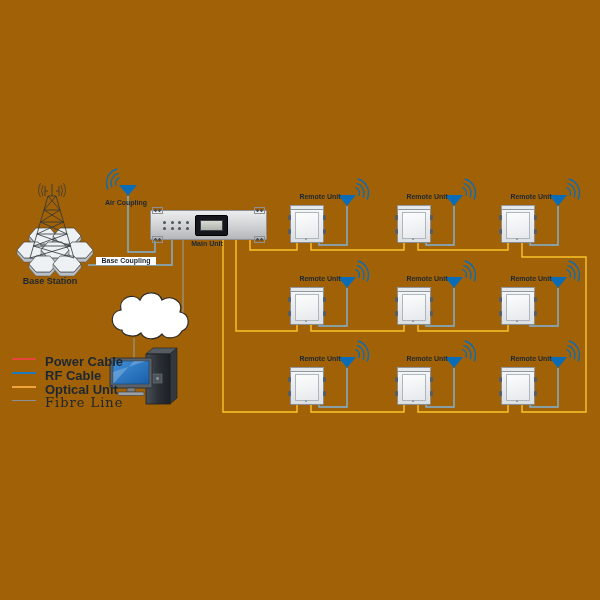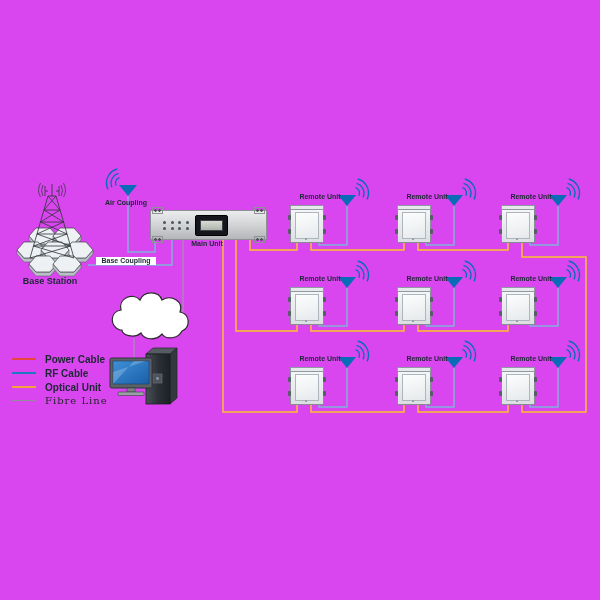--- a/index.html
+++ b/index.html
@@ -1,16 +1,16 @@
 <!DOCTYPE html>
 <html style="--antenna: #0a6cb7; --rf_cable: #7fb4da; --optical_fibre: #fcc42a; --other_line: #9aa0a5;"><head>
 <meta charset="utf-8">
 <style>
   html,body{margin:0;padding:0;background:#fff;}
-  #stage{position:relative;width:600px;height:600px;background:#d946ef;overflow:hidden;
+  #stage{position:relative;width:600px;height:600px;background:#a16207;overflow:hidden;
          font-family:"Liberation Sans",sans-serif;}
   #art{position:absolute;left:0;top:0;}
 
   
   .fiber{fill:none;stroke:var(--optical_fibre,#fcc42a);stroke-width:1.4;}
   .rf{fill:none;stroke:var(--rf_cable,#7fb4da);stroke-width:1.4;}
   .oth{fill:none;stroke:var(--other_line,#9aa0a5);stroke-width:1;}
   .twr{fill:none;stroke:#2e3338;stroke-width:.8;}
   .hexside{fill:#b9bfc6;stroke:#50555a;stroke-width:.5;}
   .hextop{fill:#eef1f3;stroke:#3a3f44;stroke-width:.7;}
@@ -55,21 +55,21 @@
   .led{width:3px;height:3px;border-radius:50%;background:#4d545c;}
   .screenbezel{position:absolute;left:44px;top:4px;width:31px;height:19px;background:#14161c;
        border:1px solid #000;border-radius:2px;}
   .screeninner{position:absolute;left:4px;top:4px;right:4px;bottom:4px;
        background:linear-gradient(#d7dbd4,#aeb4ab);border:1px solid #3e4246;}
 
   
   .legend-row{position:absolute;left:12px;height:10px;}
   .lg-line{position:absolute;left:0;top:4px;width:24px;height:2px;}
   .lg-line.thin{height:1px;top:5px;}
-  .lg-label{position:absolute;left:33px;top:0;width:90px;font-size:10px;font-weight:bold;
+  .lg-label{position:absolute;left:33px;top:0;width:90px;font-size:13px;font-weight:bold;
        color:#1c2733;white-space:nowrap;}
   .lg-label.serif{font-family:"DejaVu Serif",serif;font-weight:normal;letter-spacing:1px;color:#23262a;}
 </style>
 </head>
 <body>
 
 <div id="stage">
 
   <svg id="art" width="600" height="600" viewBox="0 0 600 600">
     <defs>

